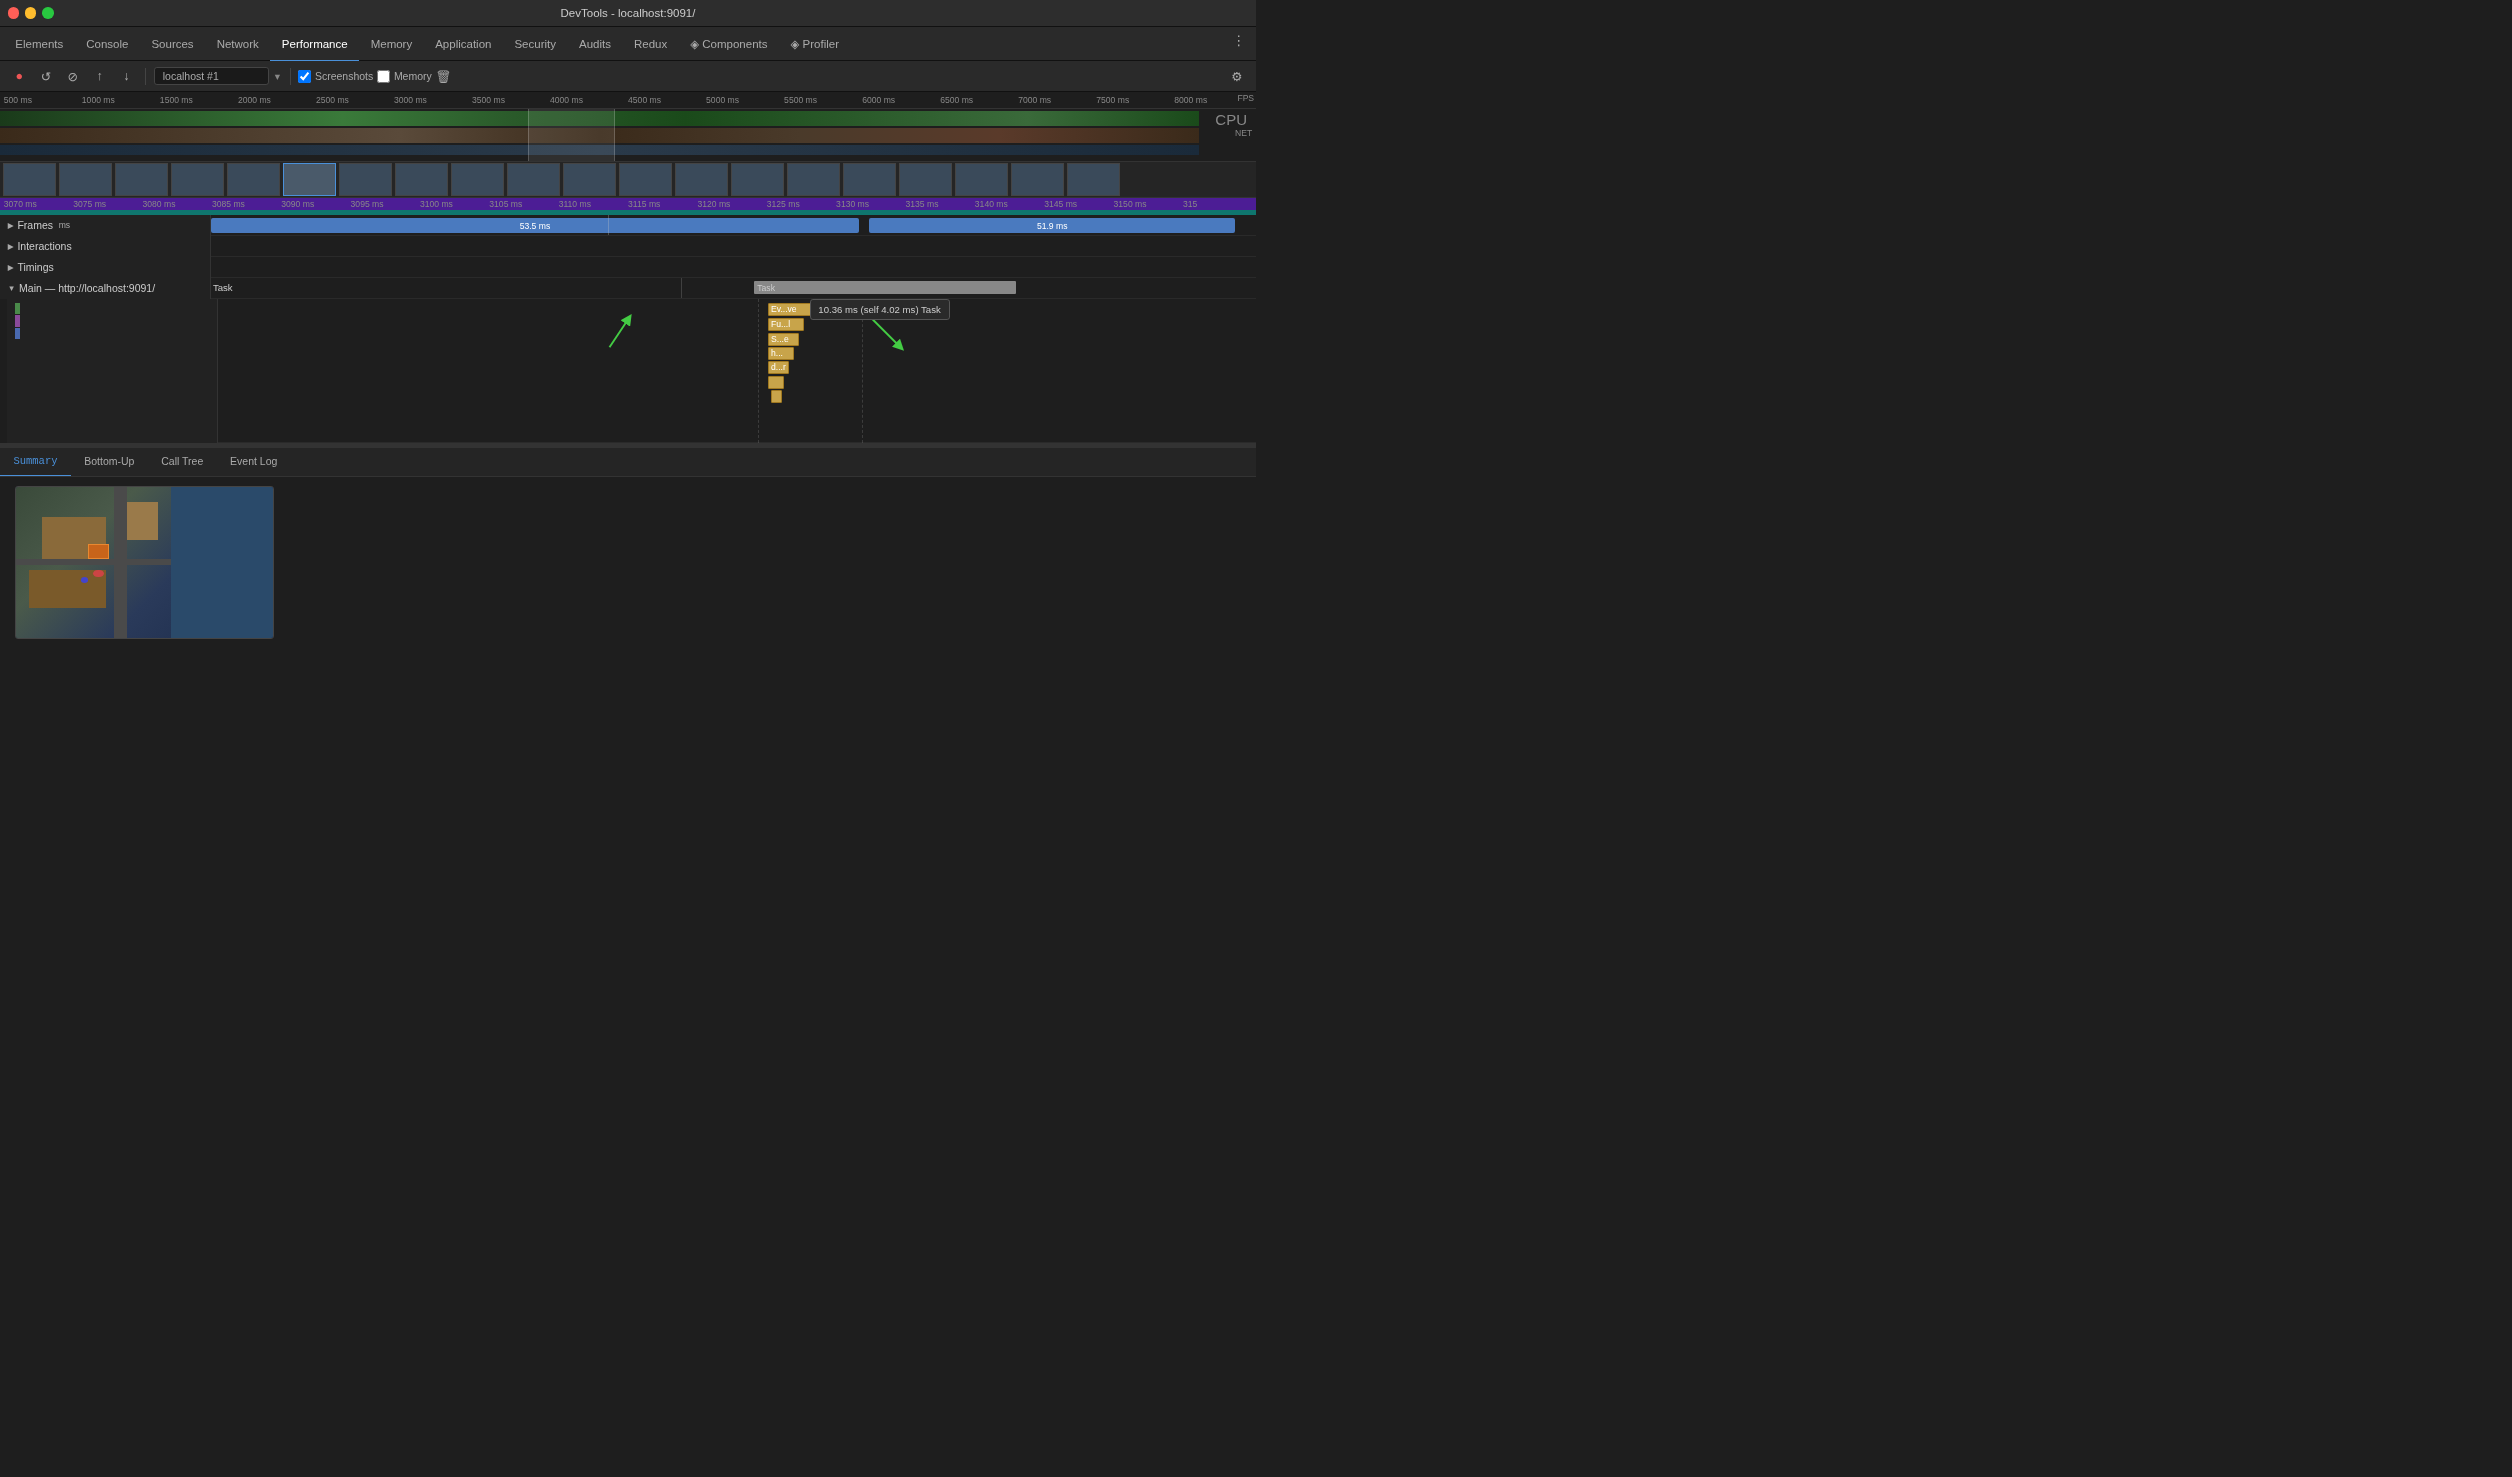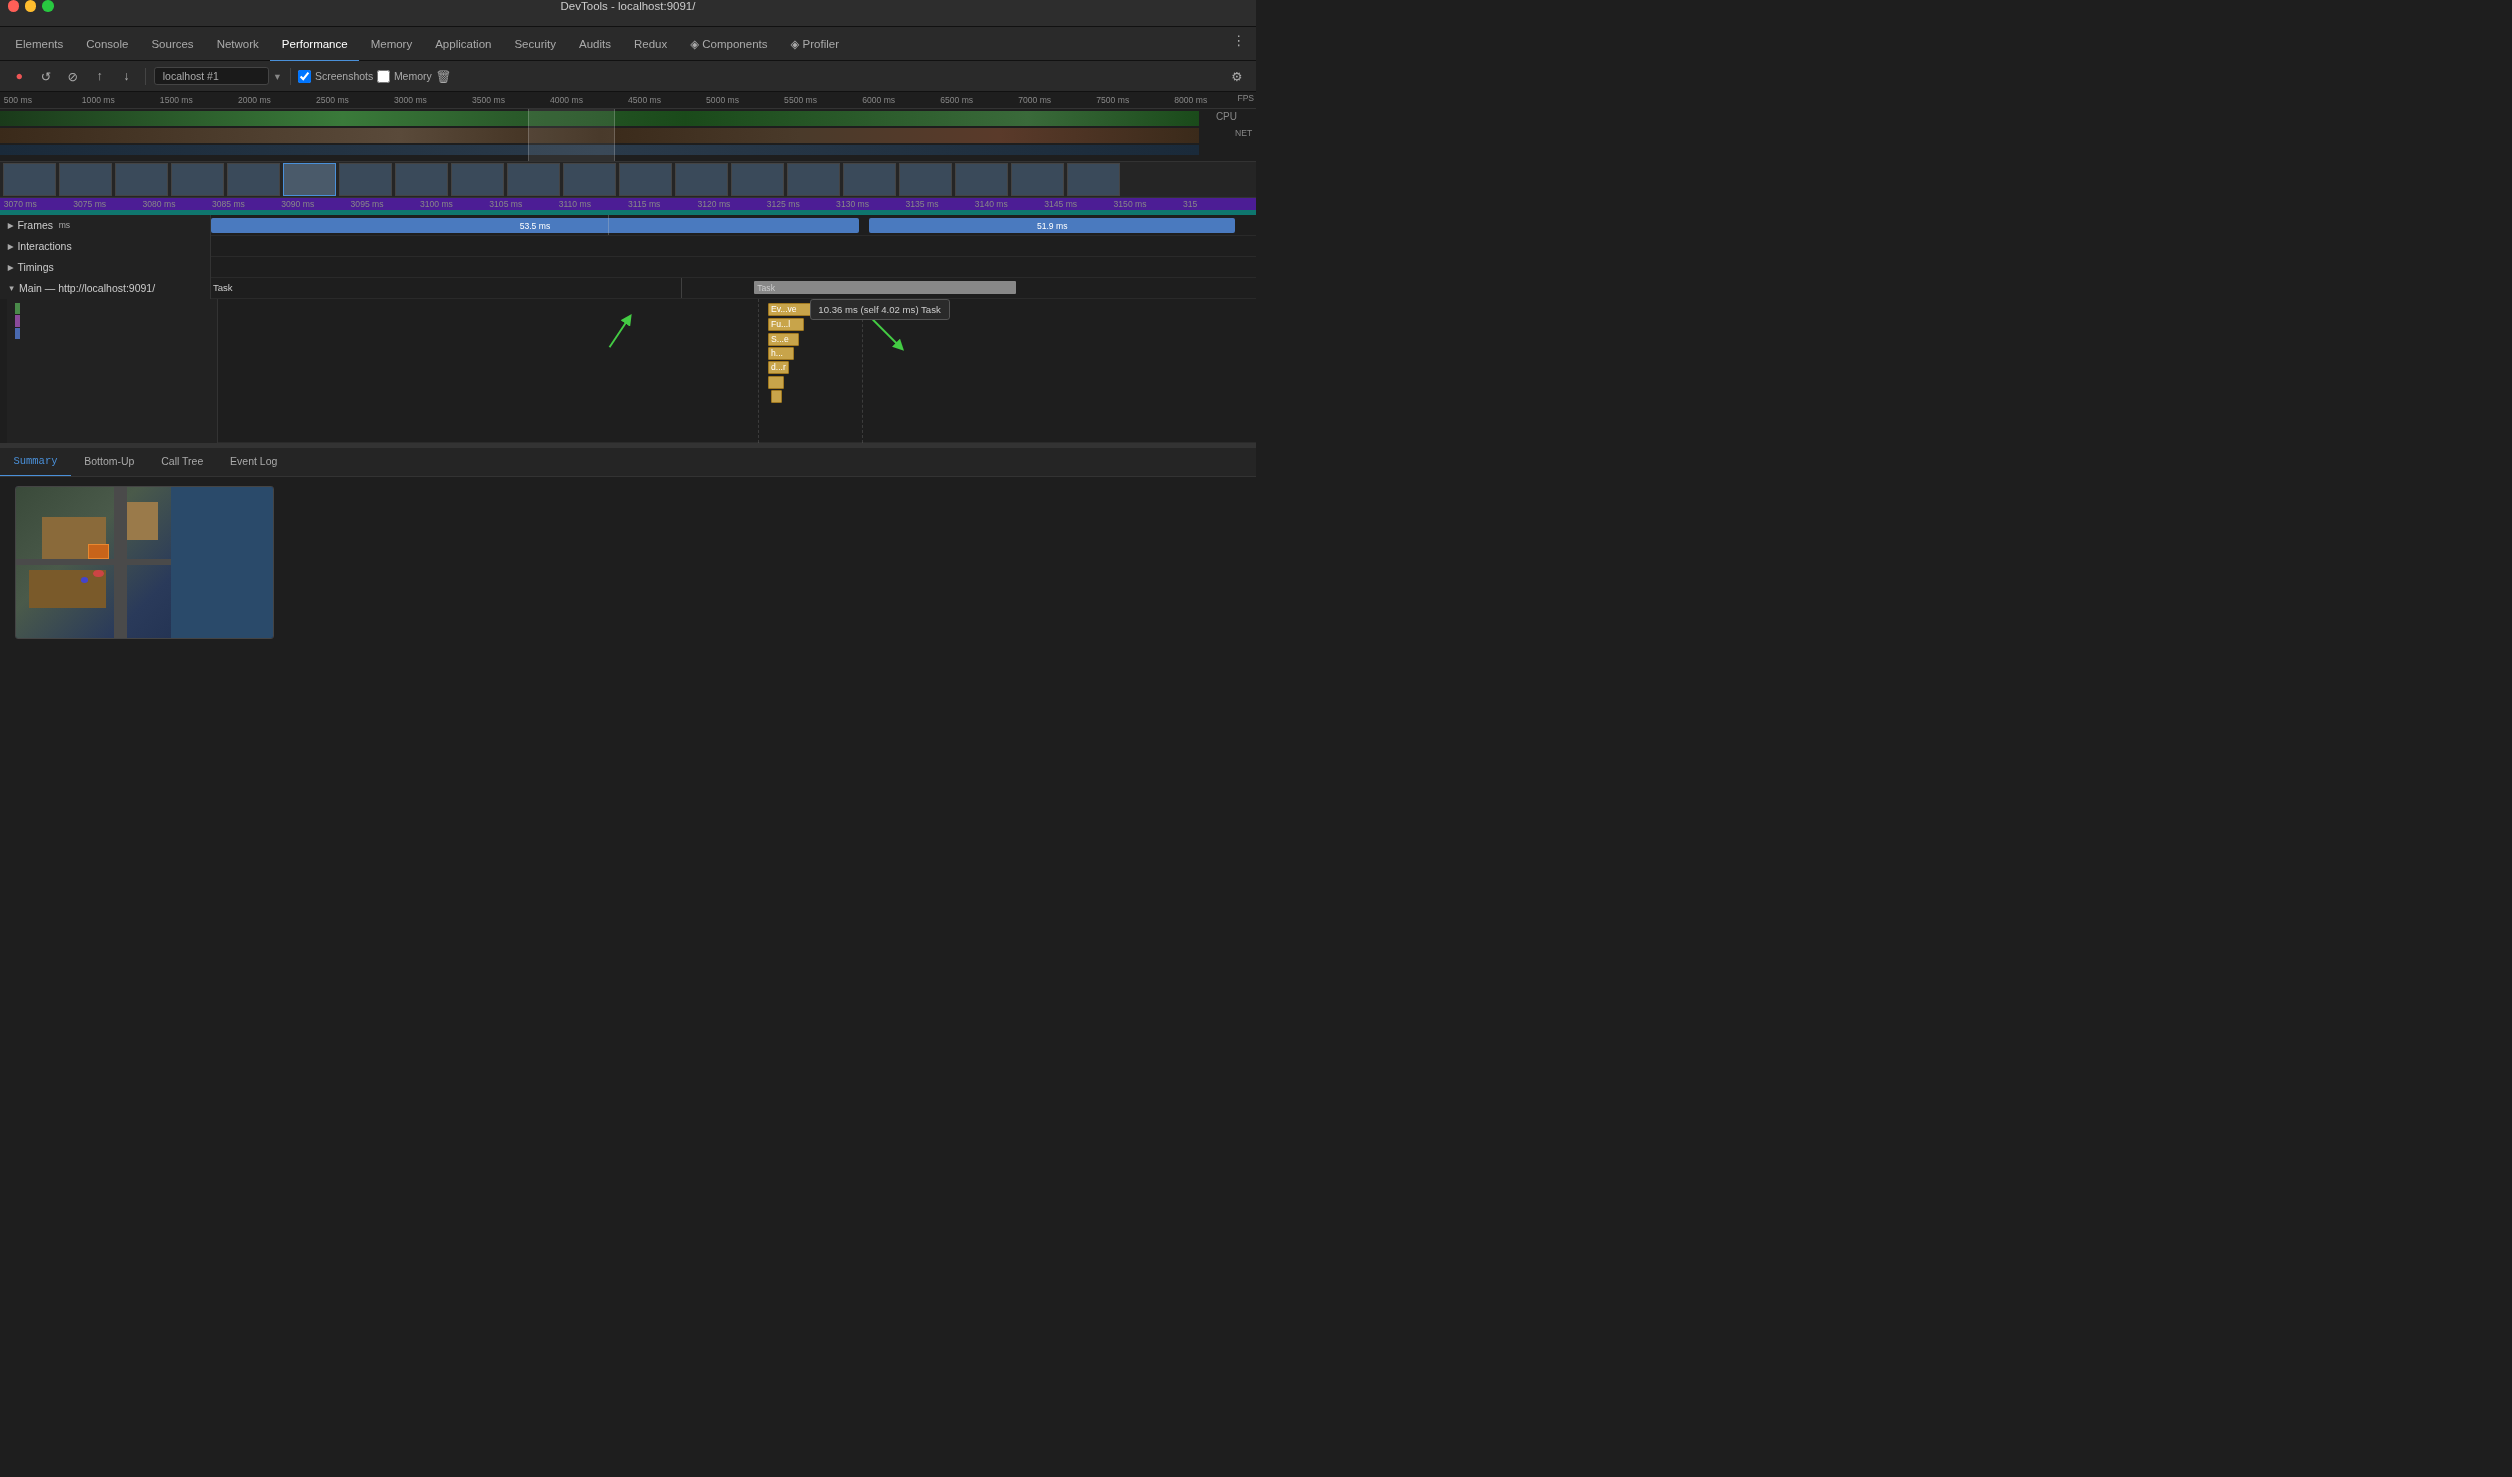--- a/index.html
+++ b/index.html
@@ -11,20 +11,21 @@
       width: 1256px;
       height: 739px;
       overflow: hidden;
     }
 
     
     .title-bar {
       background: #2d2d2d;
       height: 27px;
       display: flex;
+      align-items: center;
       justify-content: center;
       position: relative;
       border-bottom: 1px solid #111;
     }
     .title-bar-buttons {
       position: absolute;
       left: 7.7px;
       display: flex;
       gap: 5.7px;
       align-items: center;
@@ -475,21 +476,21 @@
     <span class="ruler-label">7000 ms</span>
     <span class="ruler-label">7500 ms</span>
     <span class="ruler-label">8000 ms</span>
   </div>
   <span class="fps-label">FPS</span>
 </div>
 
 <div class="perf-bars" style="height:53px; position:relative;">
 
   <div style="position:absolute; top:1.9px; left:0; right:57px; height:15.3px; background:linear-gradient(90deg,#1a3a1a,#2a5a2a,#3a7a3a,#2a5a2a,#1a4a1a,#2a5a2a,#3a6a3a,#1a4a1a);"></div>
-  <span style="position:absolute; right:19px; top:1.9px; font-size:10px; color:#888;">CPU</span>
+  <span style="position:absolute; right:9px; top:1.9px; font-size:15px; color:#888;">CPU</span>
 
   <div style="position:absolute; top:19px; left:0; right:57px; height:15.3px; background:linear-gradient(90deg,#3a2a1a,#4a3a2a,#5a4a3a,#3a2a1a,#4a3a2a,#5a3a2a,#3a2a1a);"></div>
   <span style="position:absolute; right:3.8px; top:19px; font-size:8.6px; color:#888;">NET</span>
 
   <div style="position:absolute; top:36px; left:0; right:57px; height:9.6px; background:linear-gradient(90deg,#1a2a3a,#2a3a4a,#1a2a3a);"></div>
 
   <div style="position:absolute; top:0; left:42%; width:7%; height:100%; background:rgba(255,255,255,0.08); border-left:1px solid rgba(255,255,255,0.2); border-right:1px solid rgba(255,255,255,0.2);"></div>
 </div>
 
 <div class="filmstrip" style="position:relative;">

